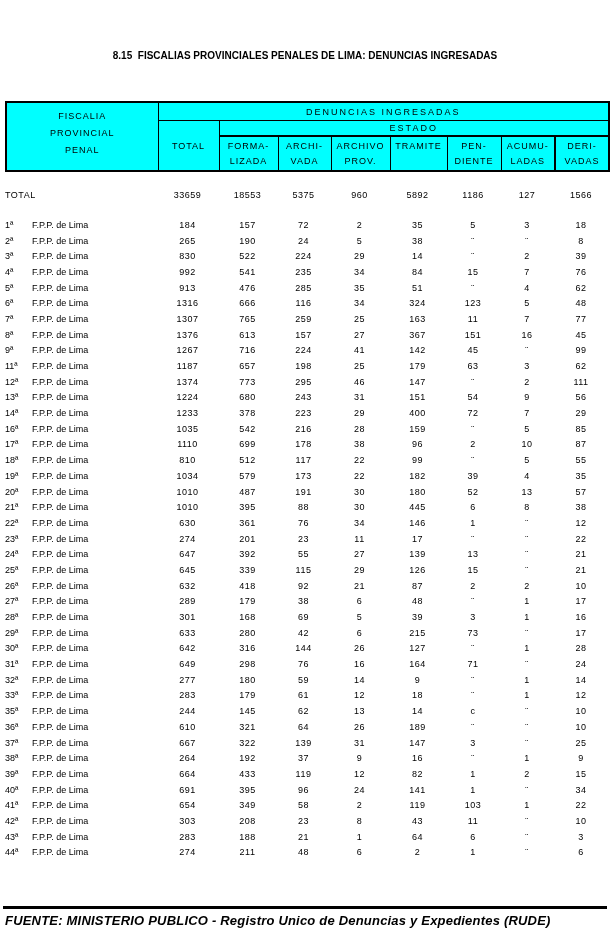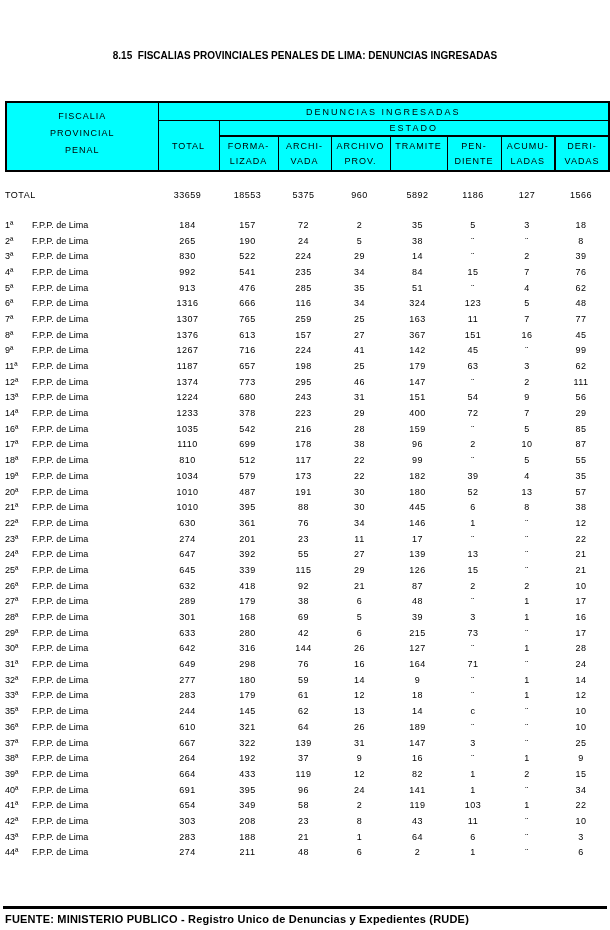--- a/index.html
+++ b/index.html
@@ -19,21 +19,21 @@
   .hdr .thick-left{border-left-width:2px;}
   .data{margin:14px 0 0 5px;width:603px;font-size:9px;}
   .data td{padding:0;height:15.7px;vertical-align:middle;}
   .data tr.trow-total td{height:18px;}
   .data tr.spacer td{height:13px;}
   .num{text-align:center;letter-spacing:0.5px;}
   .lbl{text-align:left;padding-left:5px;}
   .total-lbl{padding-left:50px;letter-spacing:0.5px;}
   .ord{display:inline-block;width:27px;}
   .rule{position:absolute;left:3px;top:906px;width:604px;height:3px;background:#000;}
-  .source{position:absolute;left:5px;top:913px;font-size:11px;font-weight:bold;letter-spacing:0.2px;}
+  .source{position:absolute;left:5px;top:913px;font-size:13px;font-weight:bold;font-style:italic;letter-spacing:0.2px;}
 </style>
 </head>
 <body>
 
 <div class="page">
 
   <div class="title">
     <div>8.15  FISCALIAS PROVINCIALES PENALES DE LIMA: DENUNCIAS INGRESADAS</div>
   </div>
 

